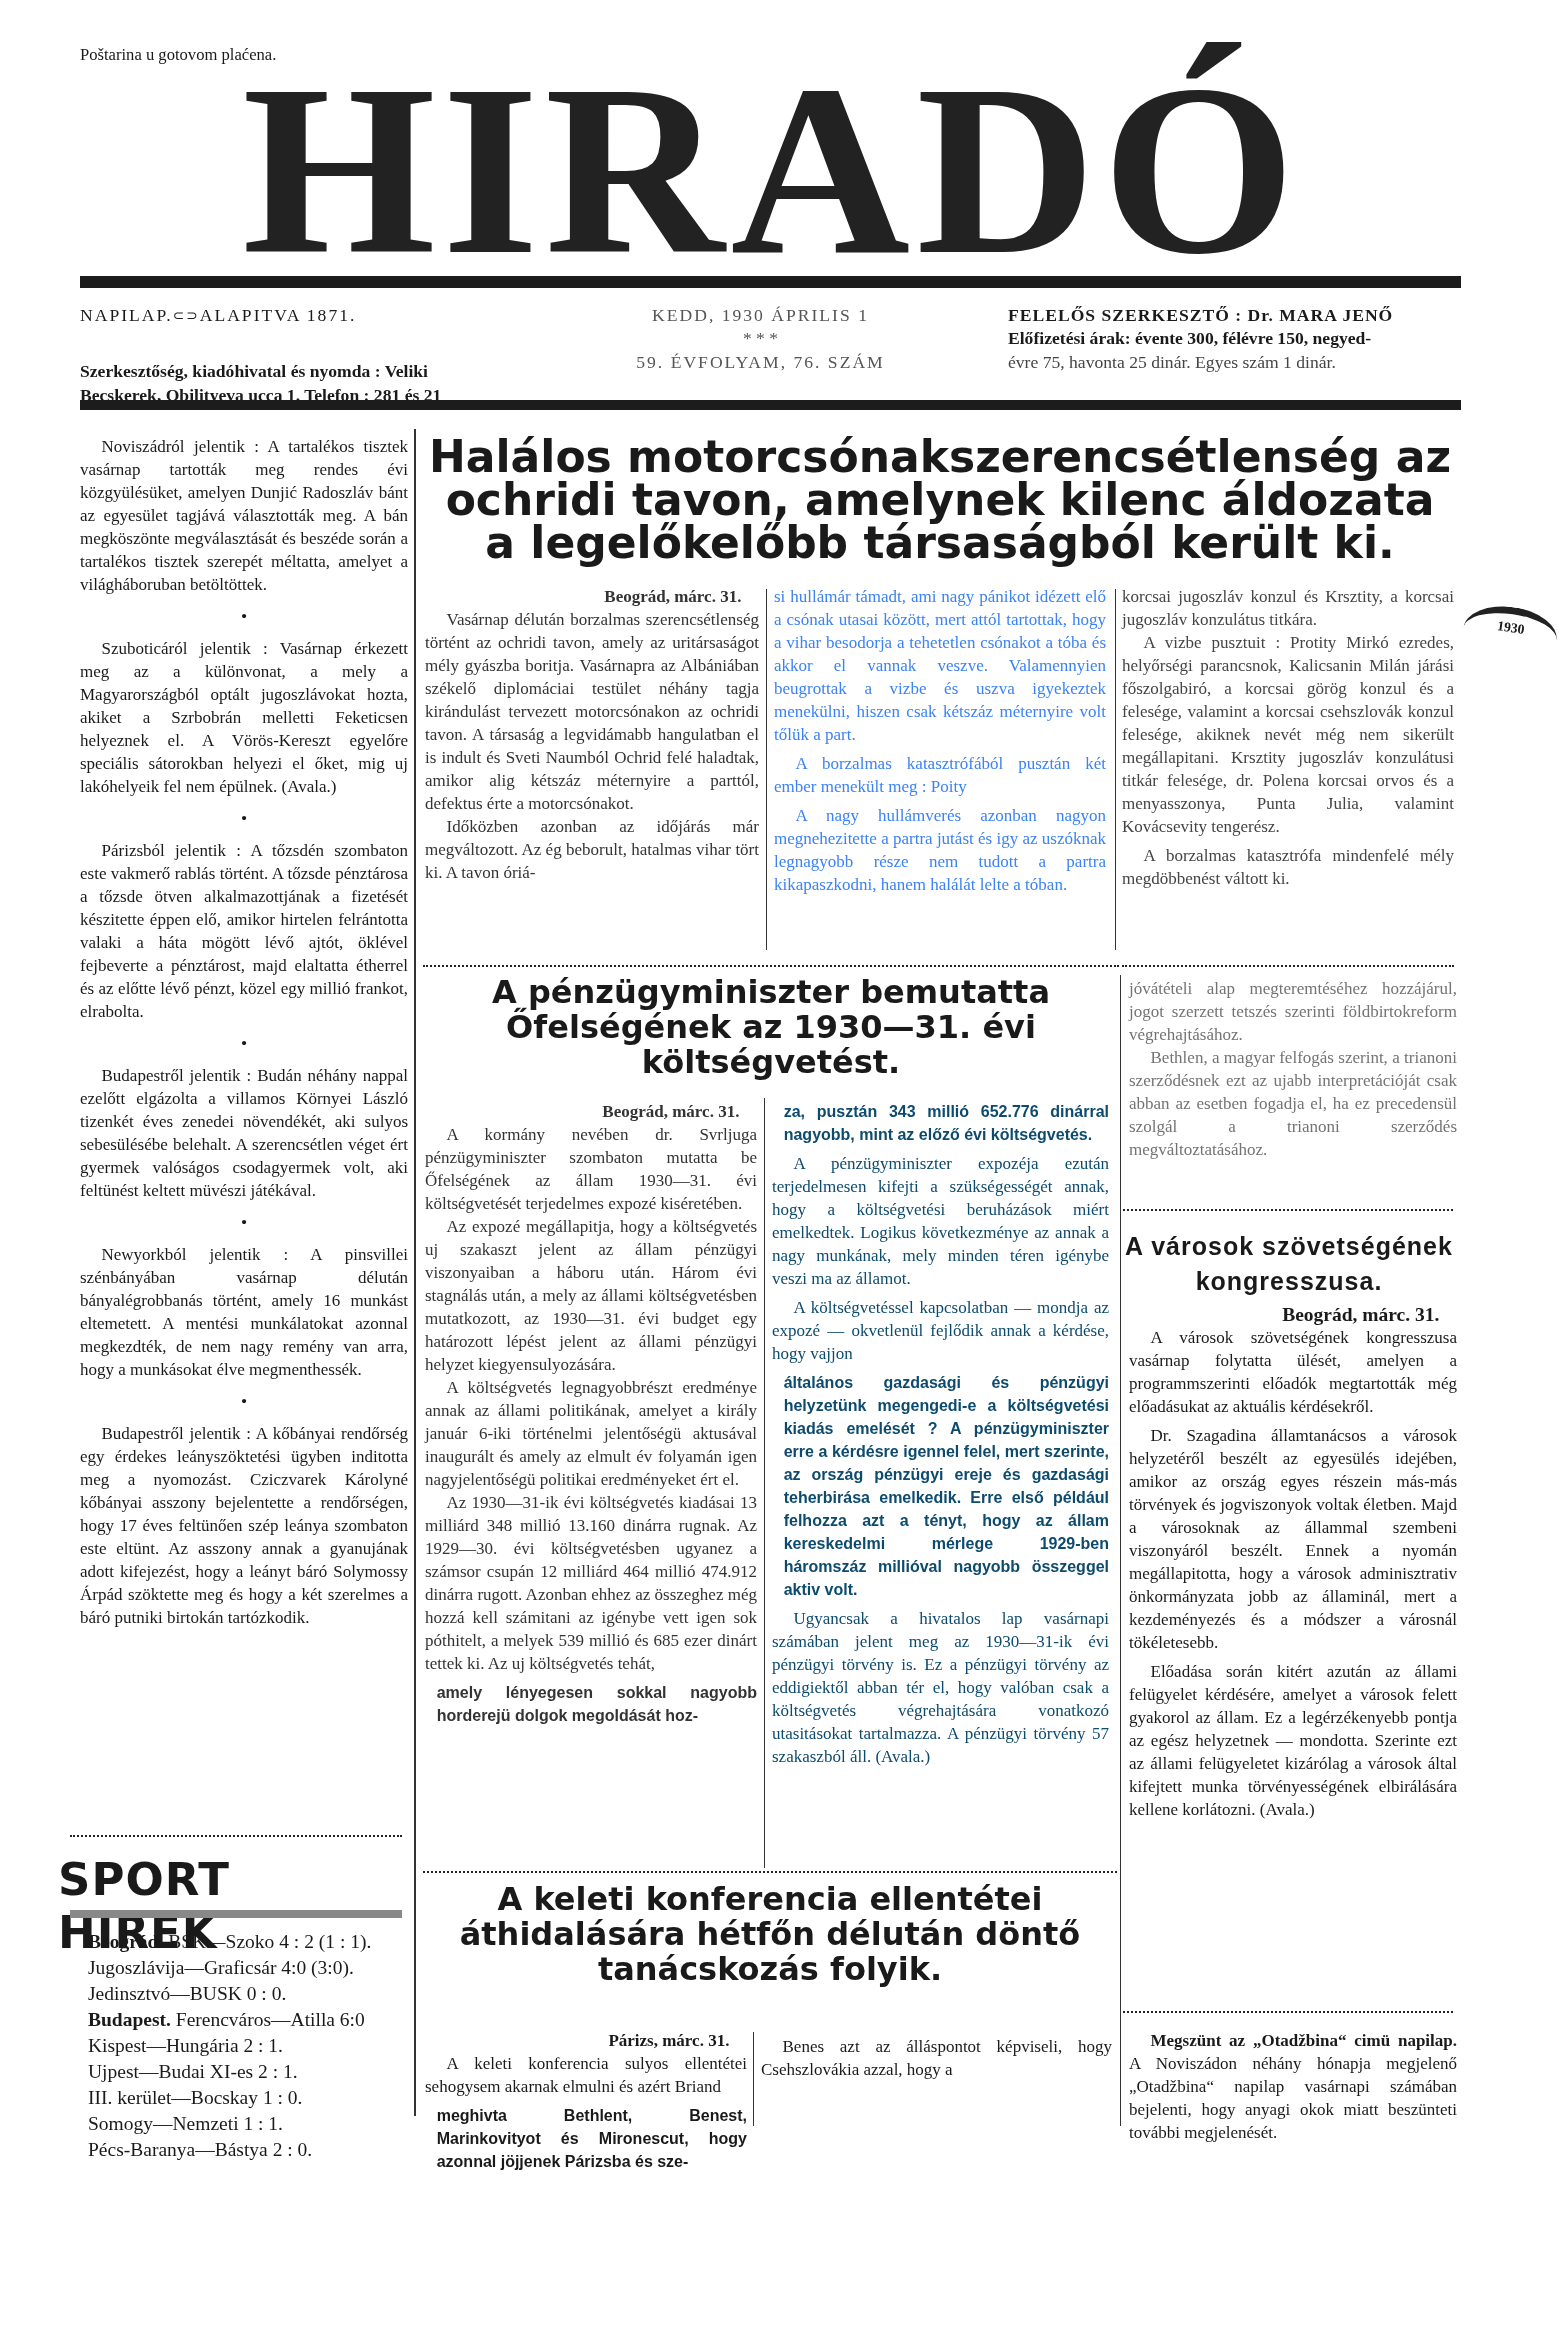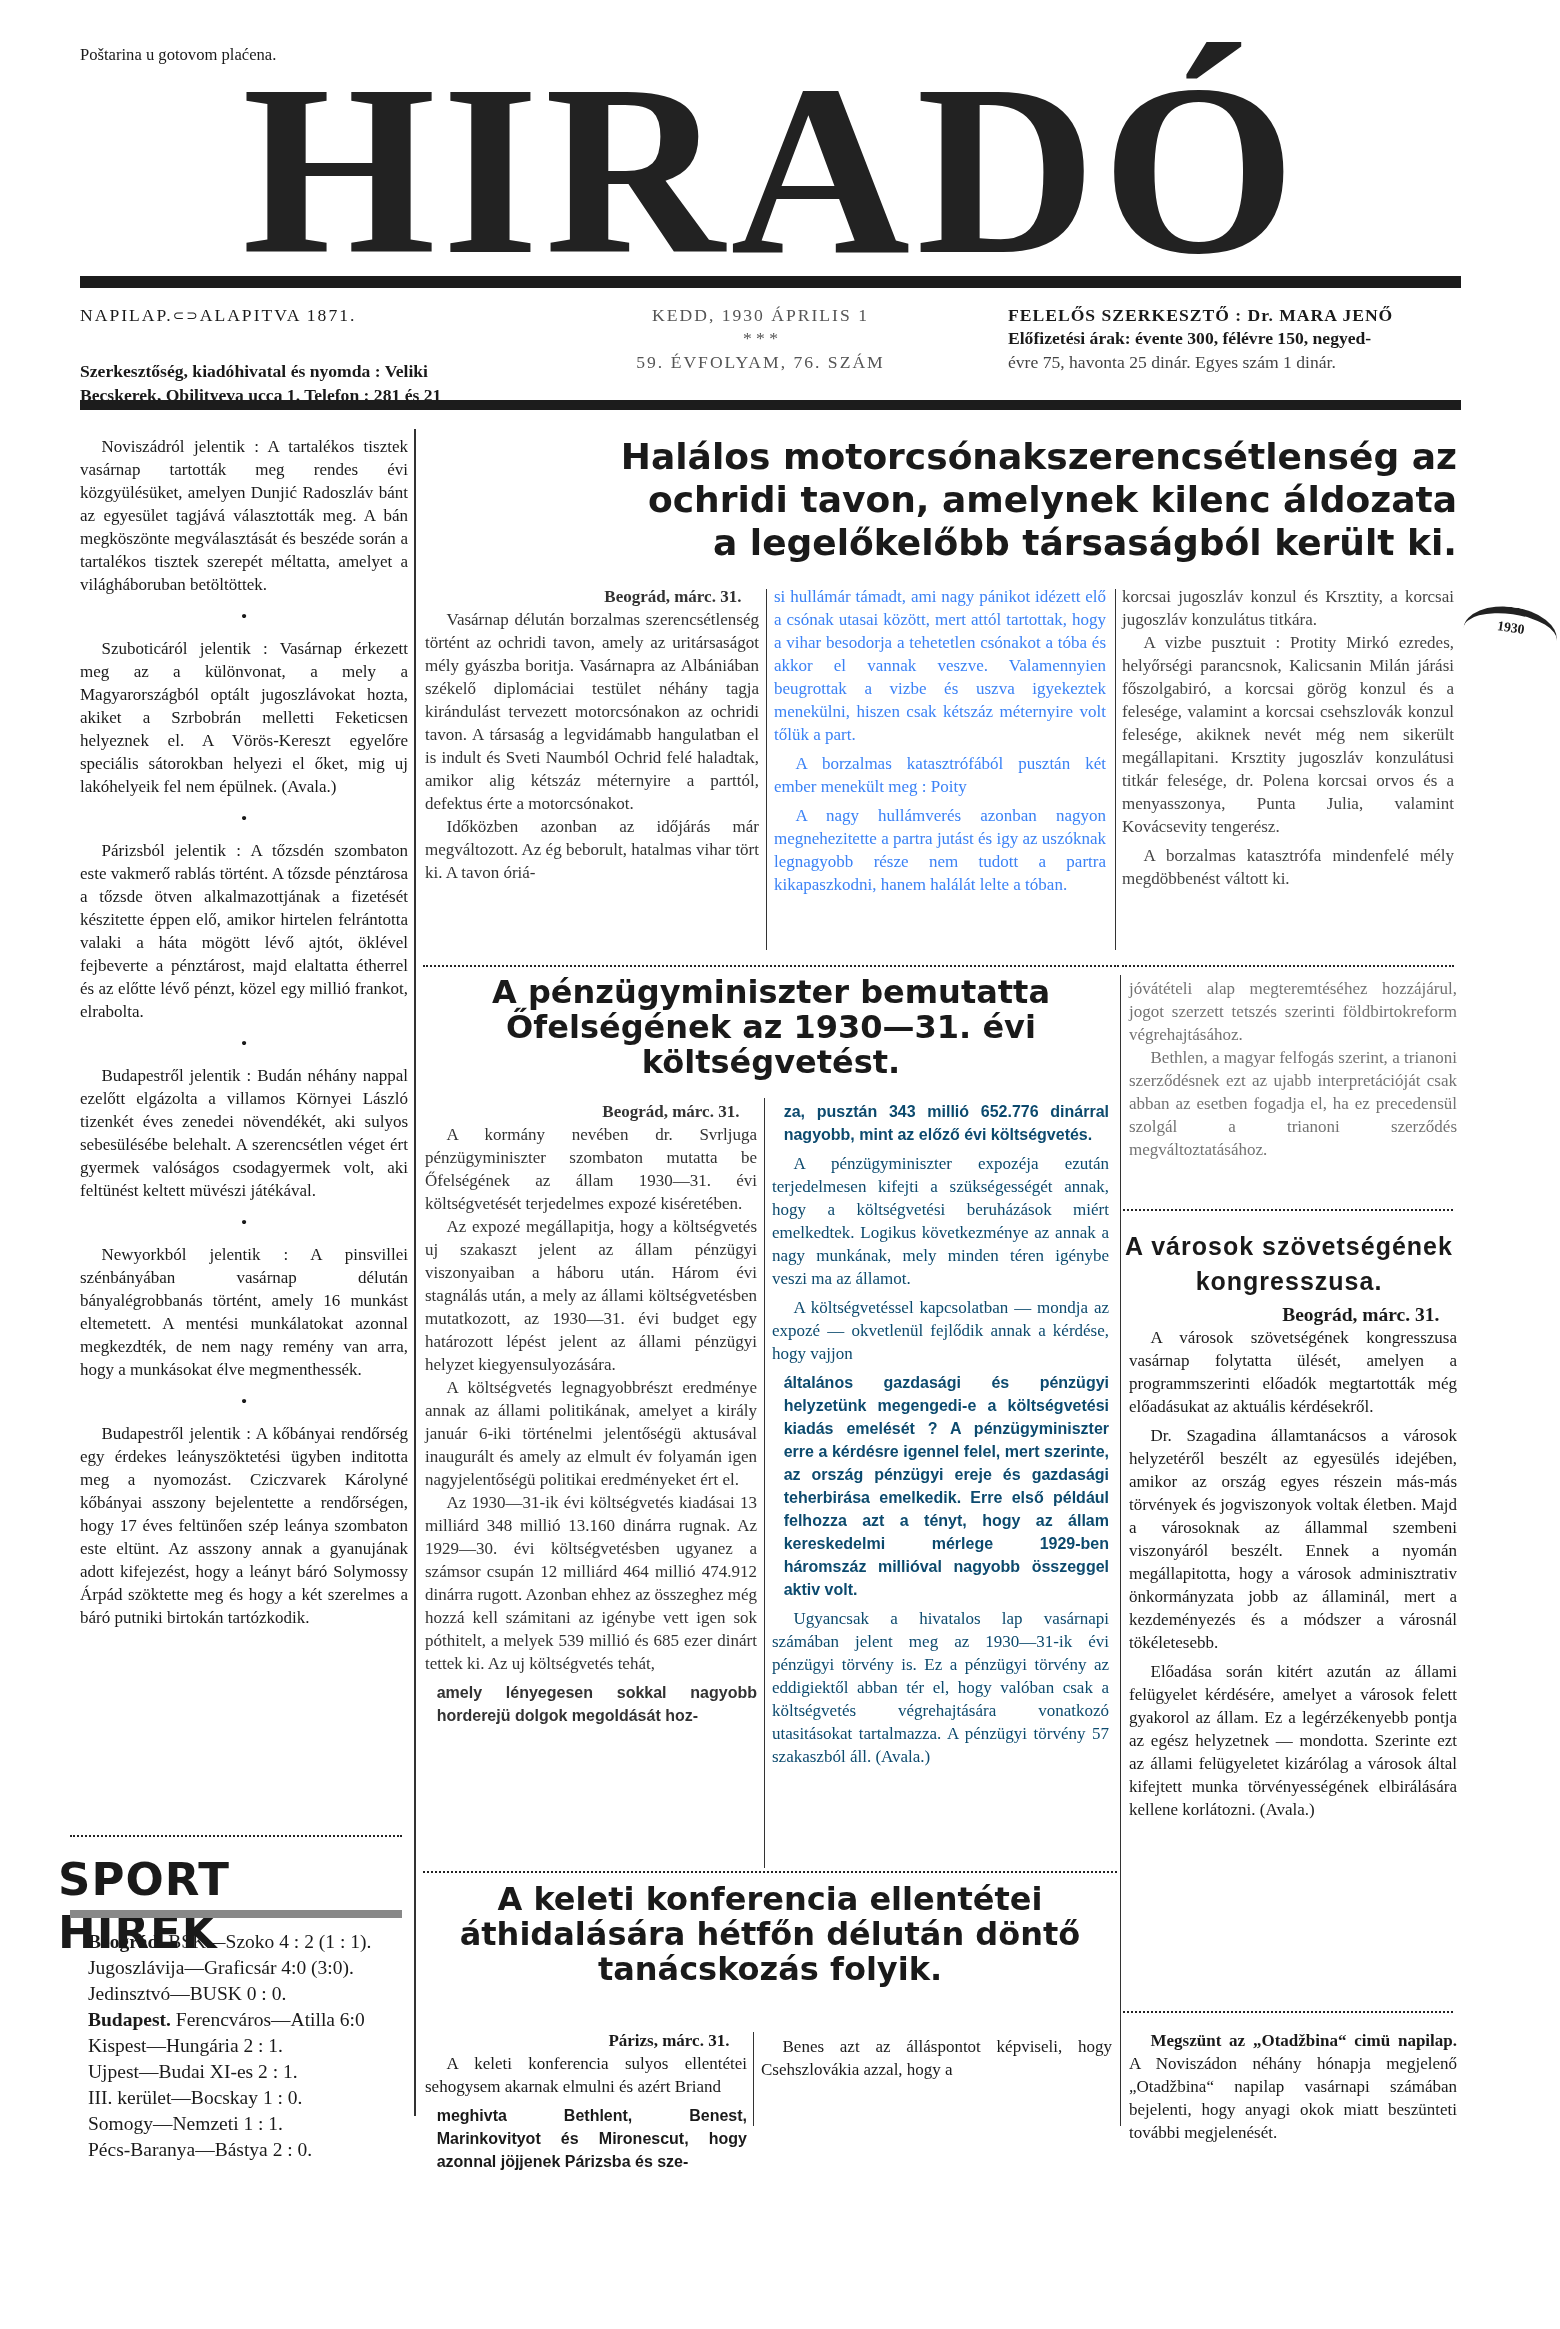--- a/index.html
+++ b/index.html
@@ -77,21 +77,21 @@
   <div><b>Budapest.</b> <span>Ferencváros—Atilla 6:0</span></div>
   <div><span>Kispest—Hungária 2 : 1.</span></div>
   <div><span>Ujpest—Budai XI-es 2 : 1.</span></div>
   <div><span>III. kerület—Bocskay 1 : 0.</span></div>
   <div><span>Somogy—Nemzeti 1 : 1.</span></div>
   <div><span>Pécs-Baranya—Bástya 2 : 0.</span></div>
 </div>
 
 <div class="abs vline" style="left:414px; top:429px; height:1687px;"></div>
 
-<div class="abs headline" style="left:423px; top:435px; width:1034px; font-size:36px; line-height:43px;text-align:right;">
+<div class="abs headline" style="left:423px; top:435px; width:1034px; font-size:44px; line-height:43px;">
   <div>Halálos motorcsónakszerencsétlenség az</div>
   <div>ochridi tavon, amelynek kilenc áldozata</div>
   <div>a legelőkelőbb társaságból került ki.</div>
 </div>
 
 <div class="abs col" style="left:425px; top:585px; width:334px; color:#333;">
   <div class="dateline" style="font-weight:bold;">Beográd, márc. 31.</div>
   <p>Vasárnap délután borzalmas szerencsétlenség történt az ochridi tavon, amely az uritársaságot mély gyászba boritja. Vasárnapra az Albániában székelő diplomáciai testület néhány tagja kirándulást tervezett motorcsónakon az ochridi tavon. A társaság a legvidámabb hangulatban el is indult és Sveti Naumból Ochrid felé haladtak, amikor alig kétszáz méternyire a parttól, defektus érte a motorcsónakot.</p>
   <p>Időközben azonban az időjárás már megváltozott. Az ég beborult, hatalmas vihar tört ki. A tavon óriá-</p>
 </div>

